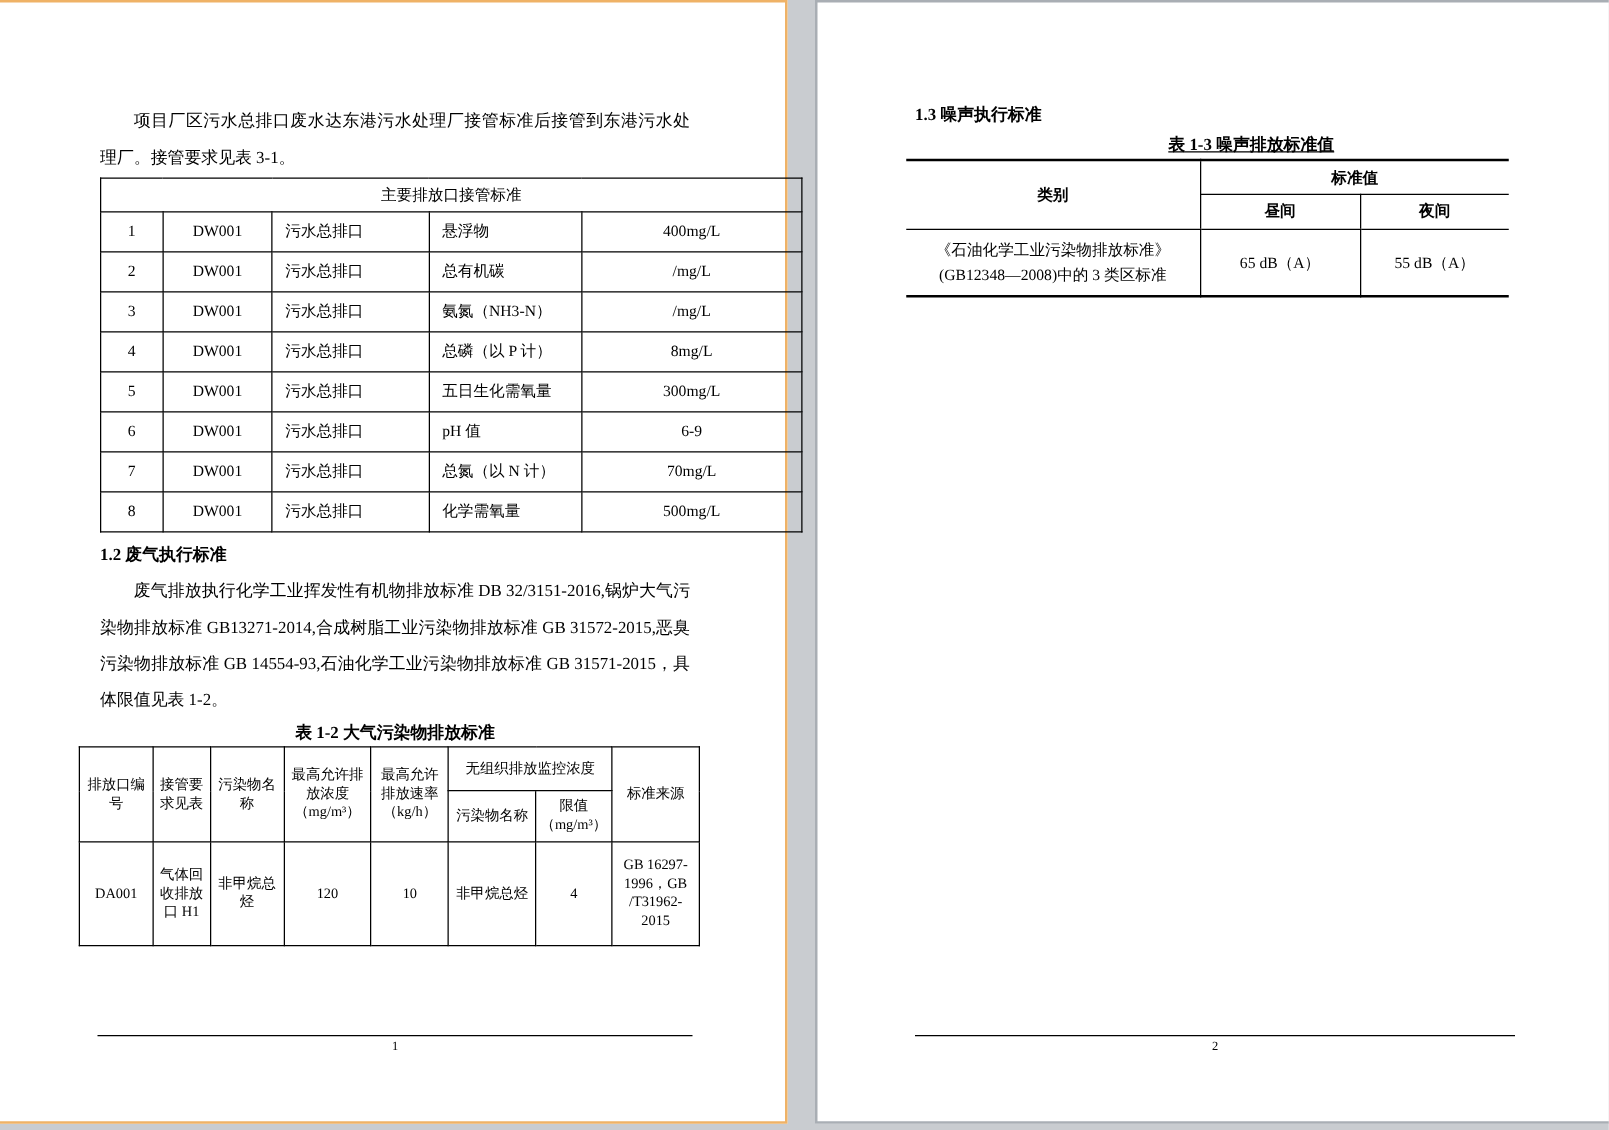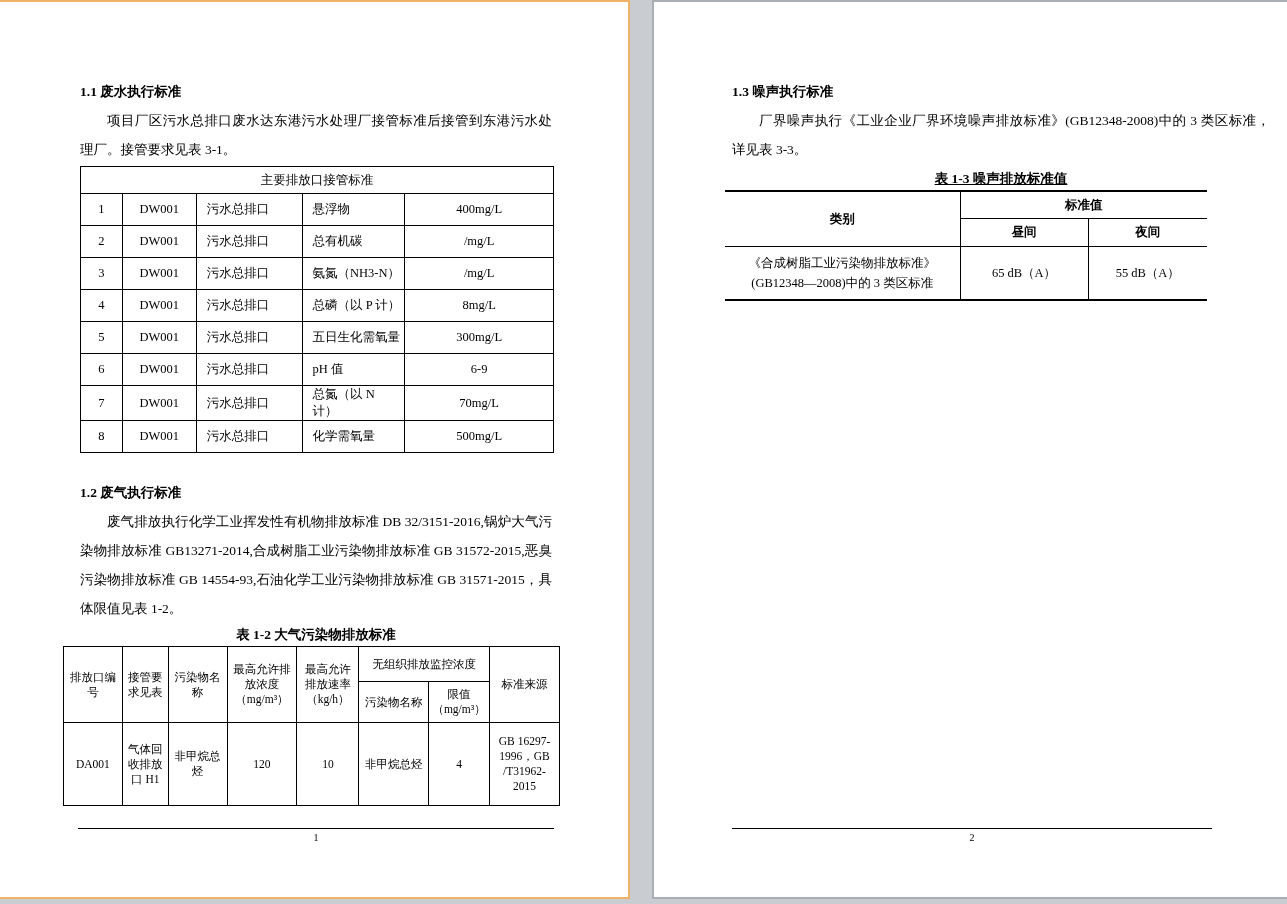--- a/index.html
+++ b/index.html
@@ -23,21 +23,21 @@
     border:2px solid #a9aeb4;
     padding:80px 80px 0 78px;
   }
   .h1{font-size:16px;font-weight:bold;line-height:20px;margin:0 0 10px 0;}
   .h2{font-size:13.5px;font-weight:bold;line-height:19px;margin:0 0 5px 0;}
   .para{font-size:13.5px;line-height:29px;margin:0 0 2px 0;text-align:justify;text-indent:2em;}
   .caption{font-size:13.5px;font-weight:bold;text-align:center;line-height:17px;margin:3px 0 3px 0;}
 
   
   table{border-collapse:collapse;}
-  .t31{width:474px;font-size:12.5px;}
+  .t31{width:562px;font-size:12.5px;}
   .t31 td{border:1px solid #000;text-align:center;padding:0 4px;height:31px;}
   .t31 tr.hd td{height:26px;}
   .t31 td.al{text-align:left;padding-left:10px;}
 
   
   .t12{width:497px;margin-left:-17px;font-size:11.5px;line-height:15px;}
   .t12 td{border:1px solid #000;text-align:center;padding:2px 3px;vertical-align:middle;}
   .t12 tr.r1 td{height:30px;}
   .t12 tr.r2 td{height:36px;}
   .t12 tr.dr td{height:78px;}
@@ -57,21 +57,20 @@
   .footer-left{left:78px;width:476px;}
   .footer-right{left:78px;width:480px;}
   .footer-line{border-top:1px solid #000;height:0;}
   .pagenum{text-align:center;font-size:10px;padding-top:3px;}
 </style>
 </head>
 <body>
 
 <div class="page page-left">
 
-  <div class="h2">1.1 废水执行标准</div>
   <p class="para">项目厂区污水总排口废水达东港污水处理厂接管标准后接管到东港污水处理厂。接管要求见表 3-1。</p>
 
   <table class="t31">
     <colgroup>
         <col style="width:42px">
         <col style="width:74px">
         <col style="width:106px">
         <col style="width:103px">
         <col style="width:149px">
       </colgroup>
@@ -131,21 +130,21 @@
     <tr>
       <td>8</td>
       <td>DW001</td>
       <td class="al">污水总排口</td>
       <td class="al">化学需氧量</td>
       <td>500mg/L</td>
     </tr>
   </tbody>
     </table>
 
-  <div class="h2" style="margin-top:30px;">1.2 废气执行标准</div>
+  <div class="h2" style="margin-top:8px;">1.2 废气执行标准</div>
   <p class="para">废气排放执行化学工业挥发性有机物排放标准 DB 32/3151-2016,锅炉大气污染物排放标准 GB13271-2014,合成树脂工业污染物排放标准 GB 31572-2015,恶臭污染物排放标准 GB 14554-93,石油化学工业污染物排放标准 GB 31571-2015，具体限值见表 1-2。</p>
   <div class="caption">表 1-2 大气污染物排放标准</div>
 
   <table class="t12">
     <colgroup>
         <col style="width:59px">
         <col style="width:46px">
         <col style="width:59px">
         <col style="width:70px">
         <col style="width:62px">
@@ -181,41 +180,40 @@
     </table>
 
   <div class="footer footer-left">
     <div class="footer-line"></div>
     <div class="pagenum">1</div>
   </div>
 </div>
 
 <div class="page page-right">
   <div class="h2">1.3 噪声执行标准</div>
-  <p class="para">厂界噪声执行《工业企业厂界环境噪声排放标准》(GB12348-2008)中的 3 类区标准，详见表 3-3。</p>
   <div class="caption" style="margin-top:6px;text-decoration:underline;">表 1-3 噪声排放标准值</div>
 
   <table class="t13">
     <colgroup>
         <col style="width:235px">
         <col style="width:128px">
         <col style="width:119px">
       </colgroup>
     <tbody>
         <tr class="h1r">
       <td rowspan="2" class="hd bb">类别</td>
       <td colspan="2" class="hd bl bb">标准值</td>
     </tr>
     <tr class="h2r">
       <td class="hd bl bb">昼间</td>
       <td class="hd bl bb">夜间</td>
     </tr>
     <tr class="dr">
       <td>
-        <span class="cat-line">《合成树脂工业污染物排放标准》</span>
+        <span class="cat-line">《石油化学工业污染物排放标准》</span>
         <span class="cat-line">(GB12348—2008)中的 3 类区标准</span>
       </td>
       <td class="bl">65 dB（A）</td>
       <td class="bl">55 dB（A）</td>
     </tr>
   </tbody>
     </table>
 
   <div class="footer footer-right">
     <div class="footer-line"></div>

